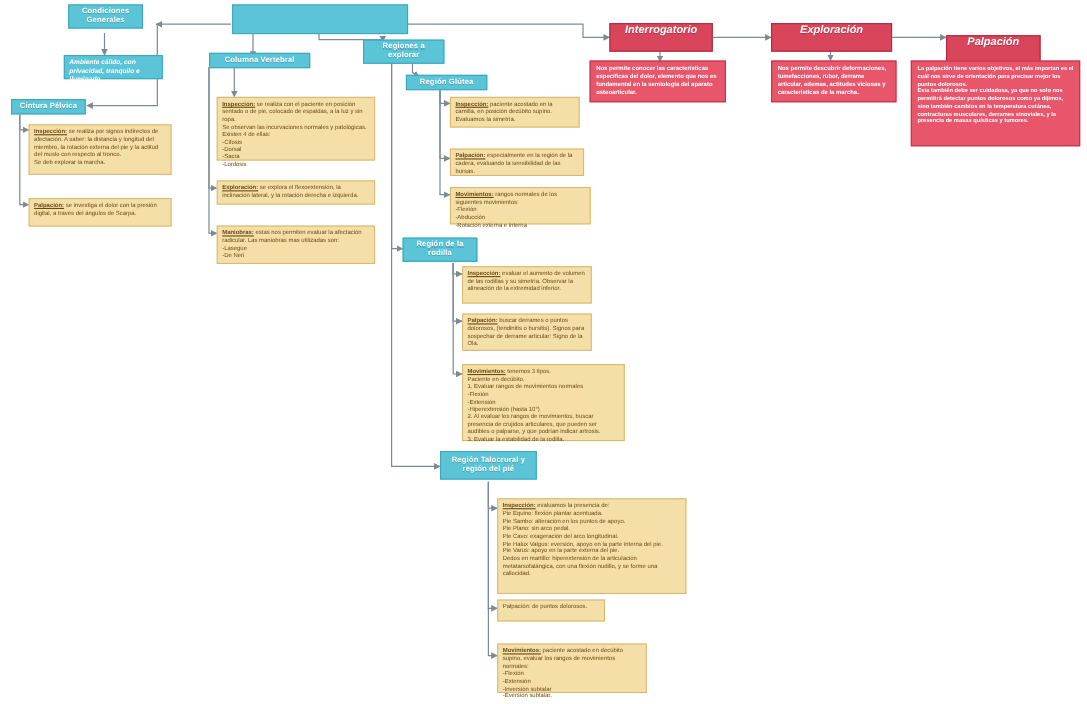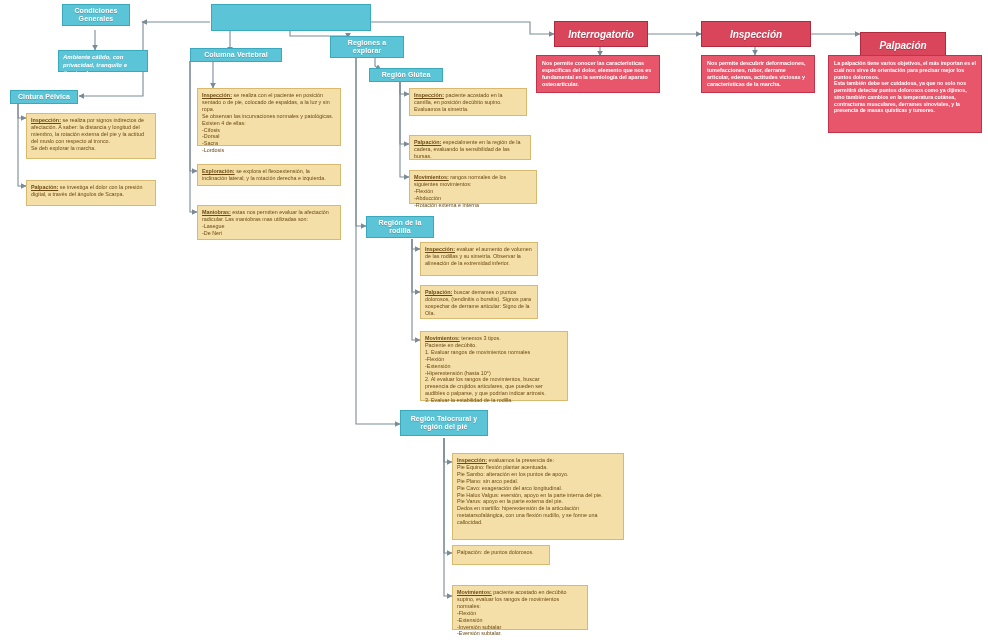--- a/index.html
+++ b/index.html
@@ -35,21 +35,21 @@
   .tan{
     background:#f5dfa8;border:1px solid #d9b970;
     color:#6b4a12;font-size:5.4px;line-height:1.28;
     padding:3px 4px 3px 4px;box-sizing:border-box;
   }
   .tan u{text-decoration:underline;font-weight:bold;}
 
   
   .red{
     background:#d9455a;border:1px solid #b0293c;color:#ffffff;
-    display:flex;align-items:center;justify-content:center;
+    display:flex;align-items:flex-start;justify-content:center;
     font-style:italic;font-weight:bold;font-size:10px;
     text-shadow:0 1px 0 rgba(0,0,0,.22);
   }
   .red-note{
     background:#e8566c;border:1px solid #c03349;color:#ffffff;
     font-size:5.4px;line-height:1.3;font-weight:bold;
     padding:4px 5px;box-sizing:border-box;
   }
   .red-note.big{font-size:5.2px;line-height:1.3;}
 
@@ -245,21 +245,21 @@
 
   <div class="node red" style="left:554px;top:21px;width:94px;height:26px;">
     <span>Interrogatorio</span>
   </div>
 
   <div class="node red-note" style="left:536px;top:55px;width:124px;height:38px;">
     <span class="lines">Nos permite conocer las características específicas del dolor, elemento que nos es fundamental en la semiología del aparato osteoarticular.</span>
   </div>
 
   <div class="node red" style="left:701px;top:21px;width:110px;height:26px;">
-    <span>Inspección</span>
+    <span>Exploración</span>
   </div>
 
   <div class="node red-note" style="left:701px;top:55px;width:114px;height:38px;">
     <span class="lines">Nos permite descubrir deformaciones, tumefacciones, rubor, derrame articular, edemas, actitudes viciosas y características de la marcha.</span>
   </div>
 
   <div class="node red" style="left:860px;top:32px;width:86px;height:26px;">
     <span>Palpación</span>
   </div>
 

